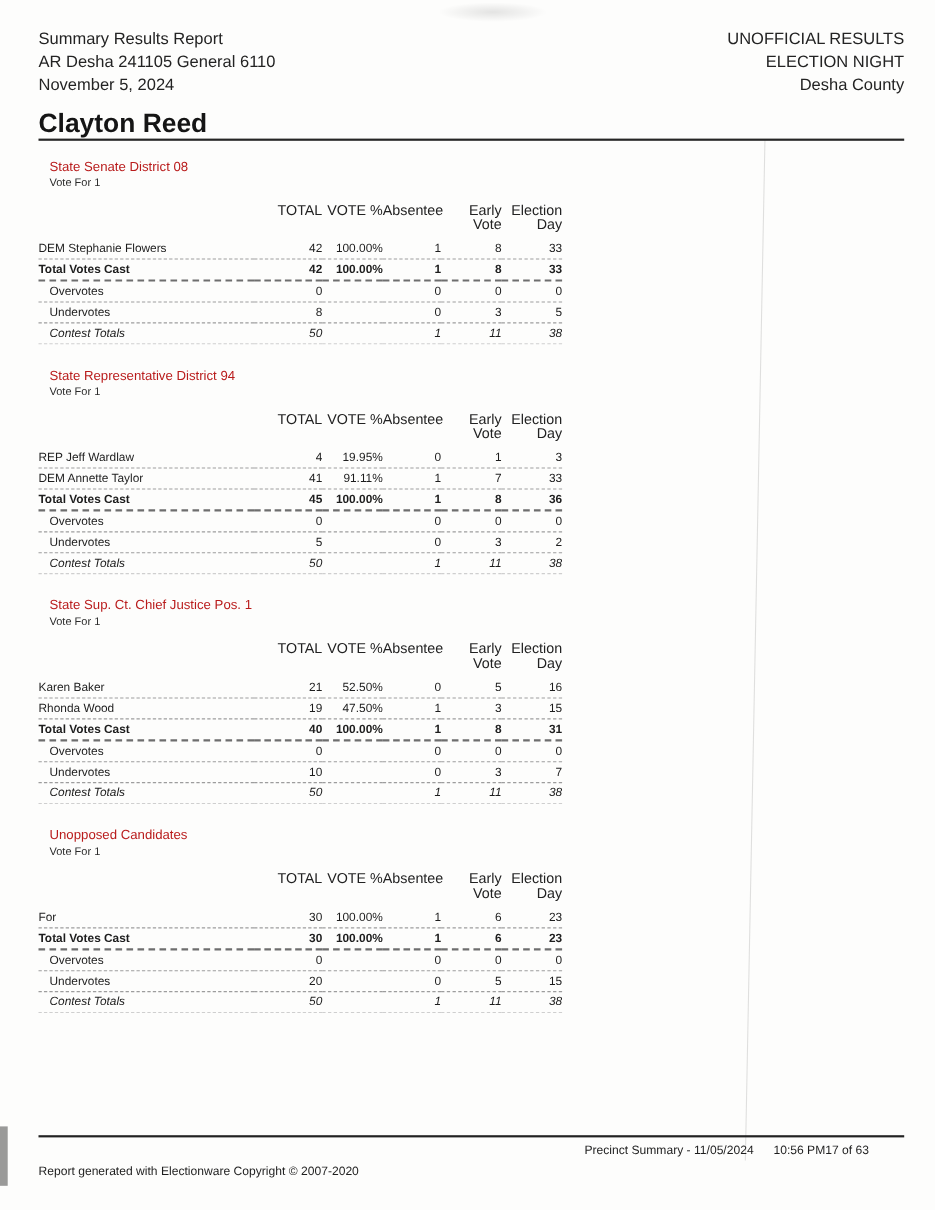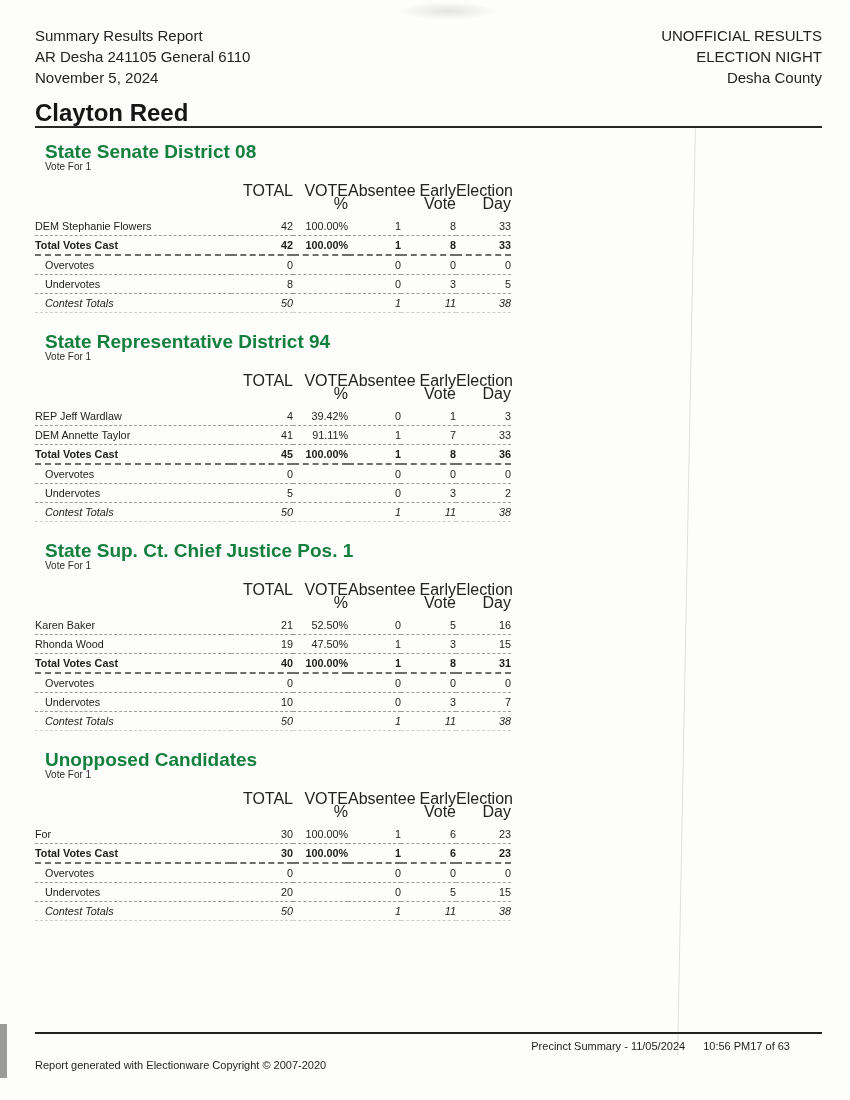--- a/index.html
+++ b/index.html
@@ -15,27 +15,27 @@
   .hdr-right { text-align:right; }
 
   
   .precinct {
     margin:15px 0 3px 0; font-size:24px; font-weight:bold; color:#151515; line-height:20px;
   }
   .precinct-rule { border:0; border-top:2.5px solid #262626; margin:0 0 2px 0; }
 
   
   .contest { margin-top:16px; margin-bottom:21px; }
-  .contest-title { margin-left:10px; font-size:19px; font-weight:bold; color:#15803d; line-height:15px; }
+  .contest-title { margin-left:10px; font-size:12px; font-weight:normal; color:#b91c1c; line-height:15px; }
   .vote-for { margin-left:10px; margin-top:2px; font-size:10px; color:#2b2b2b; line-height:12px; }
 
   table.results { margin-top:5px; border-collapse:collapse; table-layout:fixed; width:476px; }
   table.results th {
     font-weight:normal; text-align:right; vertical-align:top;
-    font-size:16px; line-height:13px; color:#222; padding:6px 0 7px 0;
+    font-size:13px; line-height:13px; color:#222; padding:6px 0 7px 0;
   }
   table.results th.lbl { text-align:left; }
   table.results td {
     font-size:10.8px; line-height:13px; text-align:right; padding:3px 0 2px 0;
     color:#1d1d1d;
   }
   table.results td.lbl { text-align:left; }
   tr.row-candidate td, tr.row-stat td { border-bottom:1px dashed #9d9d9d; }
   tr.row-total td { border-bottom:2px dashed #6e6e6e; font-weight:bold; }
   tr.row-contest-total td { border-bottom:1px dashed #cfcfcf;font-style:italic; }
@@ -172,21 +172,21 @@
                 <th>VOTE %</th>
                 <th>Absentee</th>
                 <th>Early Vote</th>
                 <th>Election Day</th>
               </tr>
       </thead>
       <tbody>
               <tr class="row-candidate">
                 <td class="lbl">REP Jeff Wardlaw</td>
                 <td>4</td>
-                <td>39.42%</td>
+                <td>19.95%</td>
                 <td>0</td>
                 <td>1</td>
                 <td>3</td>
               </tr>
               <tr class="row-candidate">
                 <td class="lbl">DEM Annette Taylor</td>
                 <td>41</td>
                 <td>91.11%</td>
                 <td>1</td>
                 <td>7</td>

